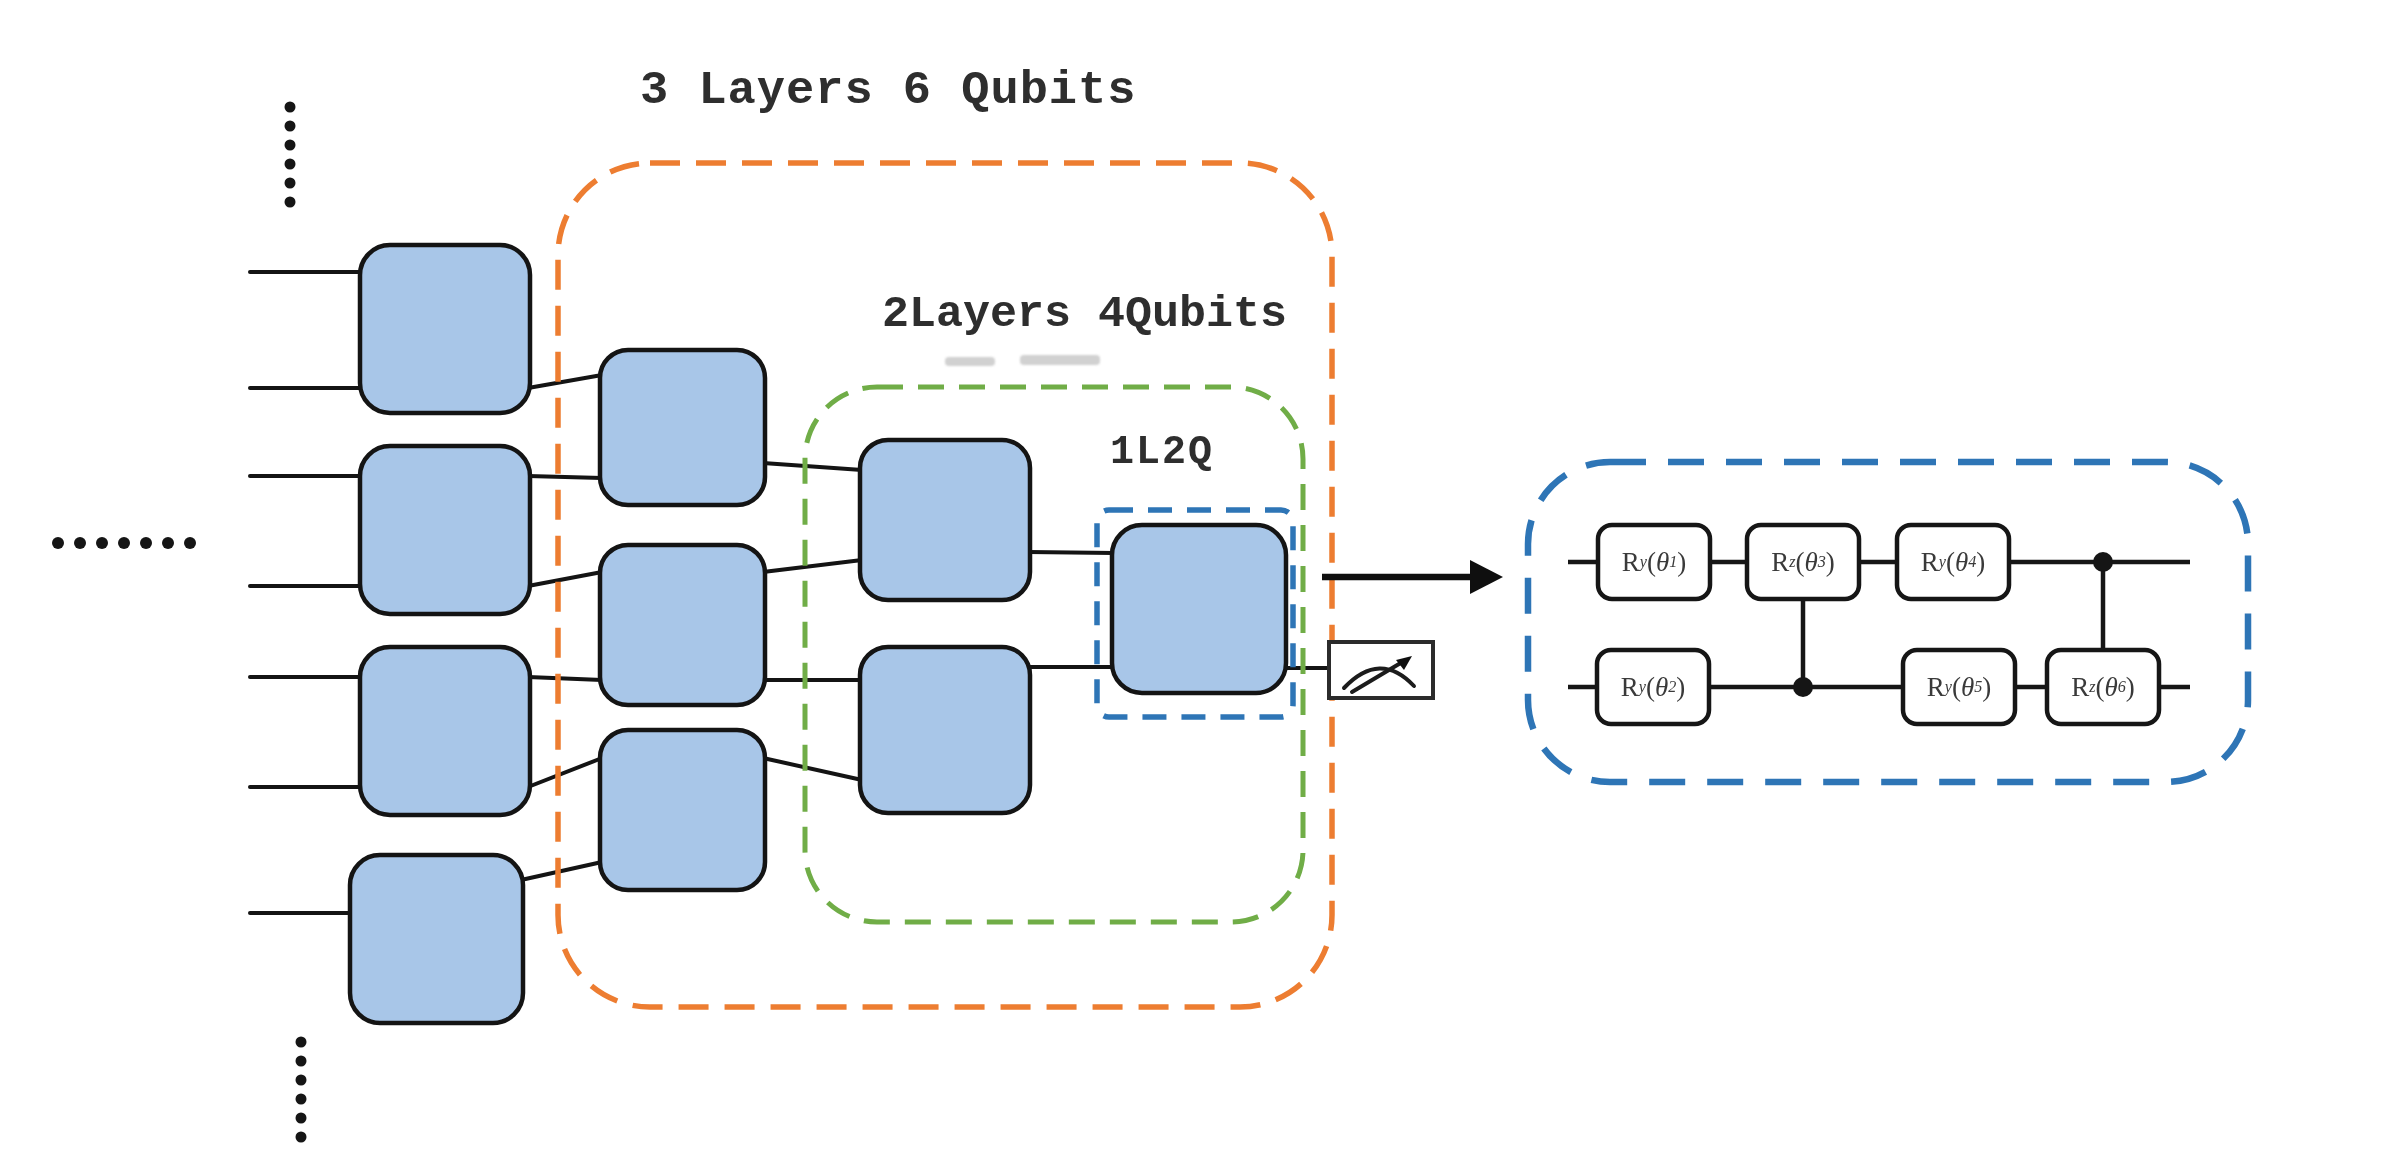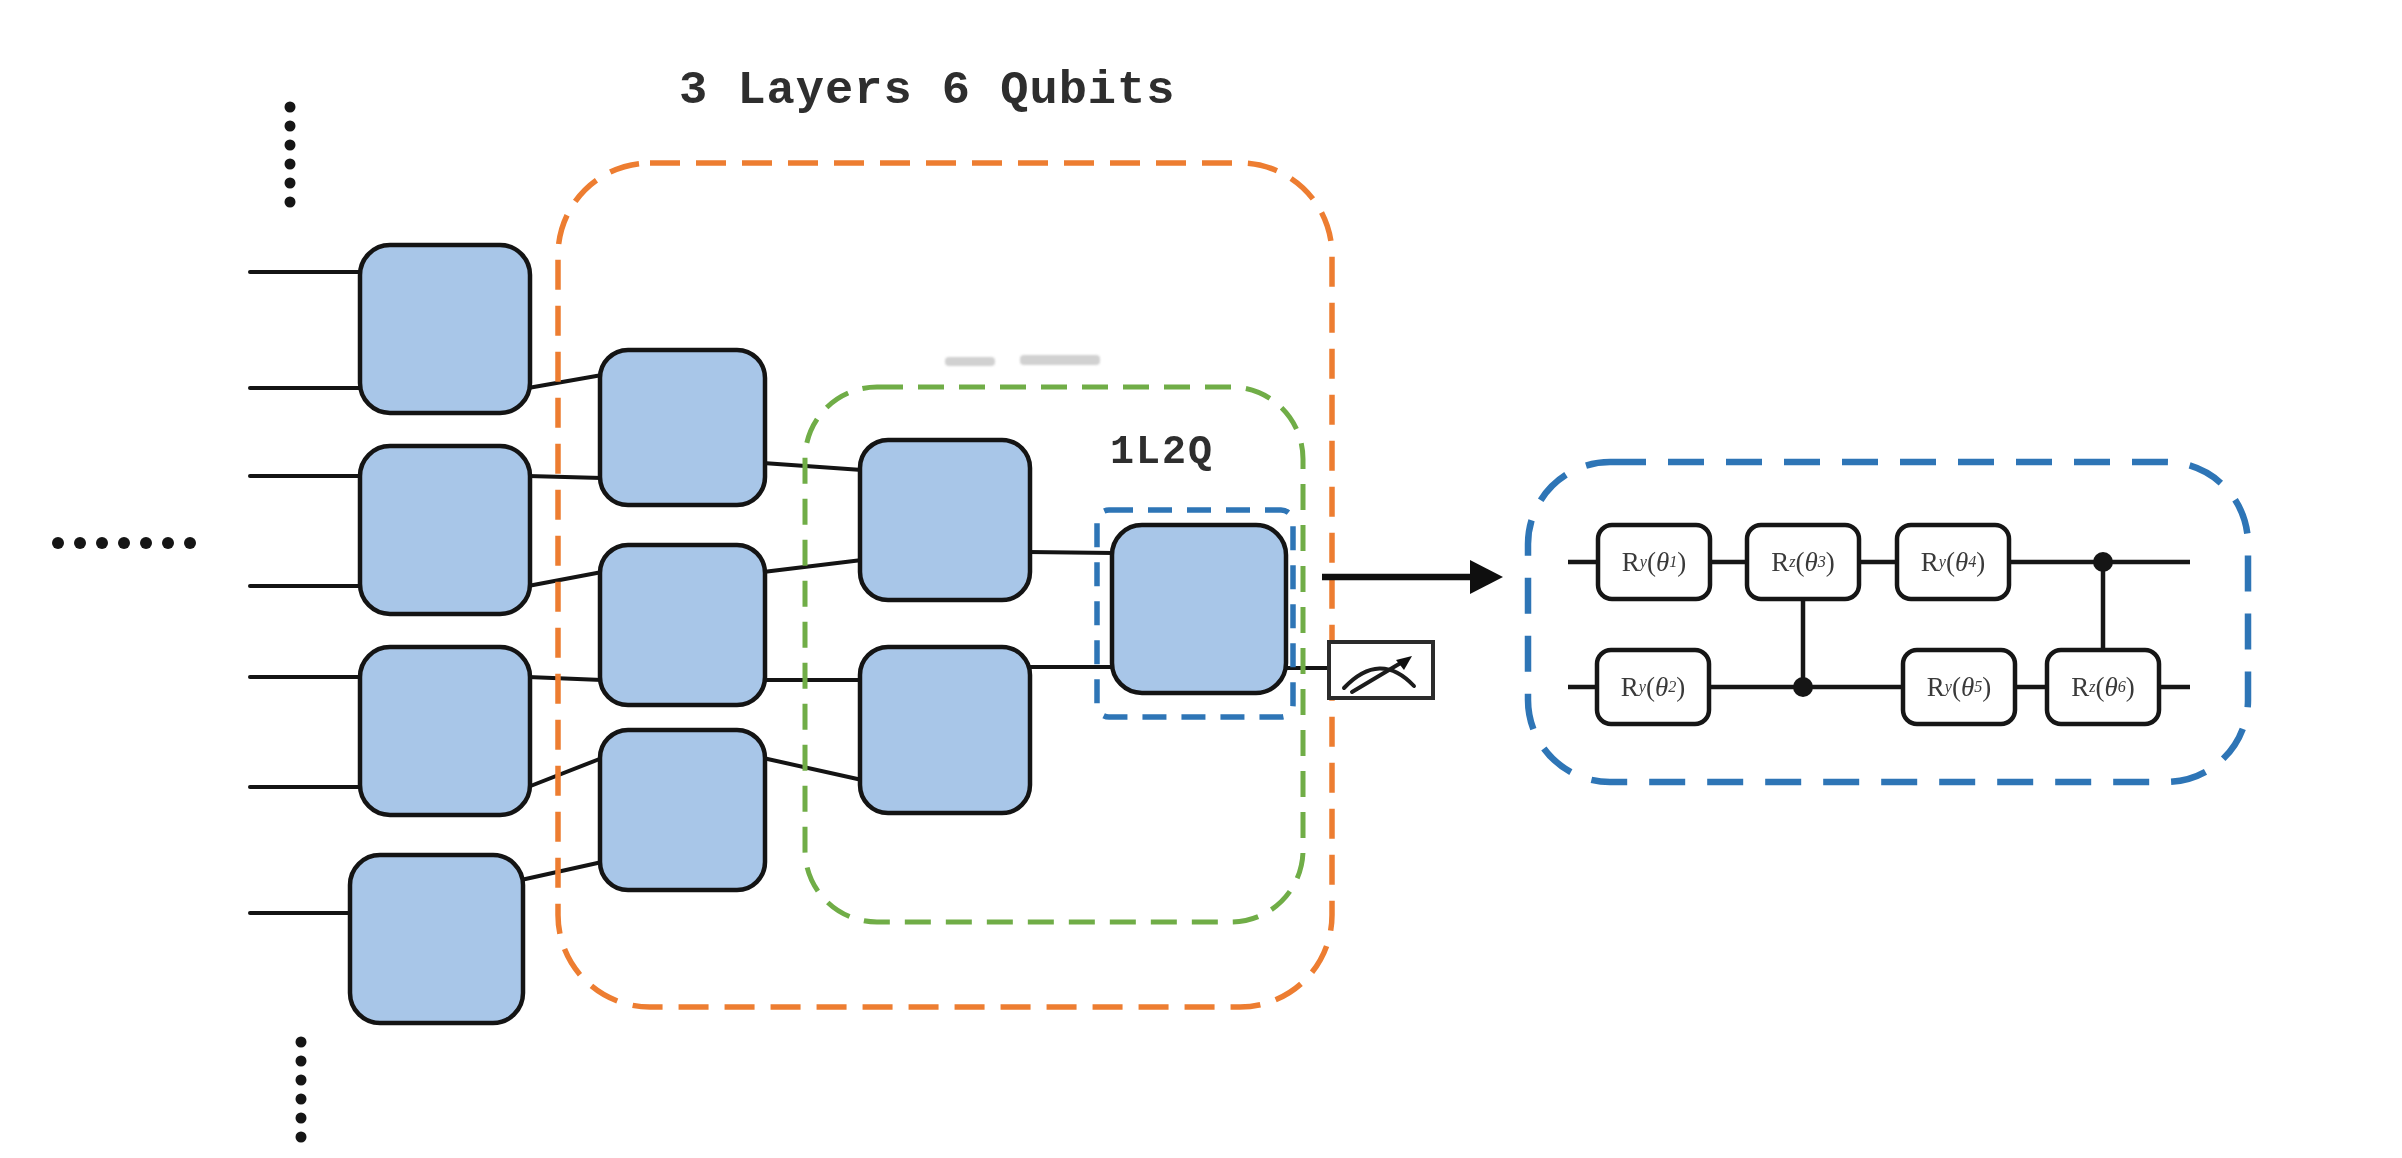--- a/index.html
+++ b/index.html
@@ -19,21 +19,21 @@
   .dash-blue-sm{fill:none;stroke:var(--blue);stroke-width:5.5px;stroke-dasharray:24 15;}
   .dash-blue-lg{fill:none;stroke:var(--blue);stroke-width:6.5px;stroke-dasharray:36 22;}
   .gatebox{fill:#ffffff;stroke:#161616;stroke-width:4.5px;}
   .meterbox{fill:#ffffff;stroke:#2b2b2b;stroke-width:4px;}
   .meterline{fill:none;stroke:#1c1c1c;stroke-width:4px;stroke-linecap:round;}
   .arrowline{stroke:#0f0f0f;stroke-width:6.5px;}
   .arrowhead{fill:#0f0f0f;}
   .label{position:absolute;color:var(--text);
          font-family:"Liberation Mono","DejaVu Sans Mono",monospace;font-weight:bold;
          white-space:nowrap;}
-  .t-outer{left:679px;top:64px;width:470px;text-align:center;font-size:47px;letter-spacing:1px;}
+  .t-outer{left:640px;top:64px;width:470px;text-align:center;font-size:47px;letter-spacing:1px;}
   .t-middle{left:882px;top:289px;font-size:45px;letter-spacing:0px;}
   .t-inner{left:1110px;top:430px;font-size:40px;letter-spacing:2px;}
   .smudge{position:absolute;background:var(--smudge);border-radius:4px;filter:blur(1px);opacity:.85;}
   .sm1{left:945px;top:357px;width:50px;height:9px;}
   .sm2{left:1020px;top:355px;width:80px;height:10px;}
   .gate-label{position:absolute;width:112px;height:74px;display:flex;align-items:center;
               justify-content:center;font-family:"Liberation Serif","DejaVu Serif",serif;
               font-size:27px;color:var(--gate_text);}
   .gate-label sub{font-size:0.60em;line-height:0;}
   .it{font-style:italic;}
@@ -150,20 +150,21 @@
       <rect class="gatebox" x="1598" y="525" width="112" height="74" rx="14"></rect>
       <rect class="gatebox" x="1747" y="525" width="112" height="74" rx="14"></rect>
       <rect class="gatebox" x="1897" y="525" width="112" height="74" rx="14"></rect>
       <rect class="gatebox" x="1597" y="650" width="112" height="74" rx="14"></rect>
       <rect class="gatebox" x="1903" y="650" width="112" height="74" rx="14"></rect>
       <rect class="gatebox" x="2047" y="650" width="112" height="74" rx="14"></rect>
     </g>
   </svg>
 
   <div class="label t-outer">3 Layers 6 Qubits</div>
+  <div class="label t-middle">2Layers 4Qubits</div>
   <div class="label t-inner">1L2Q</div>
   <div class="smudge sm1"></div>
   <div class="smudge sm2"></div>
 
   <div class="gate-label" style="left:1598px;top:525px;">
     <span>R</span>
       <sub class="it">y</sub>
       <span>(</span>
       <span class="it">θ</span>
       <sub class="it">1</sub>

